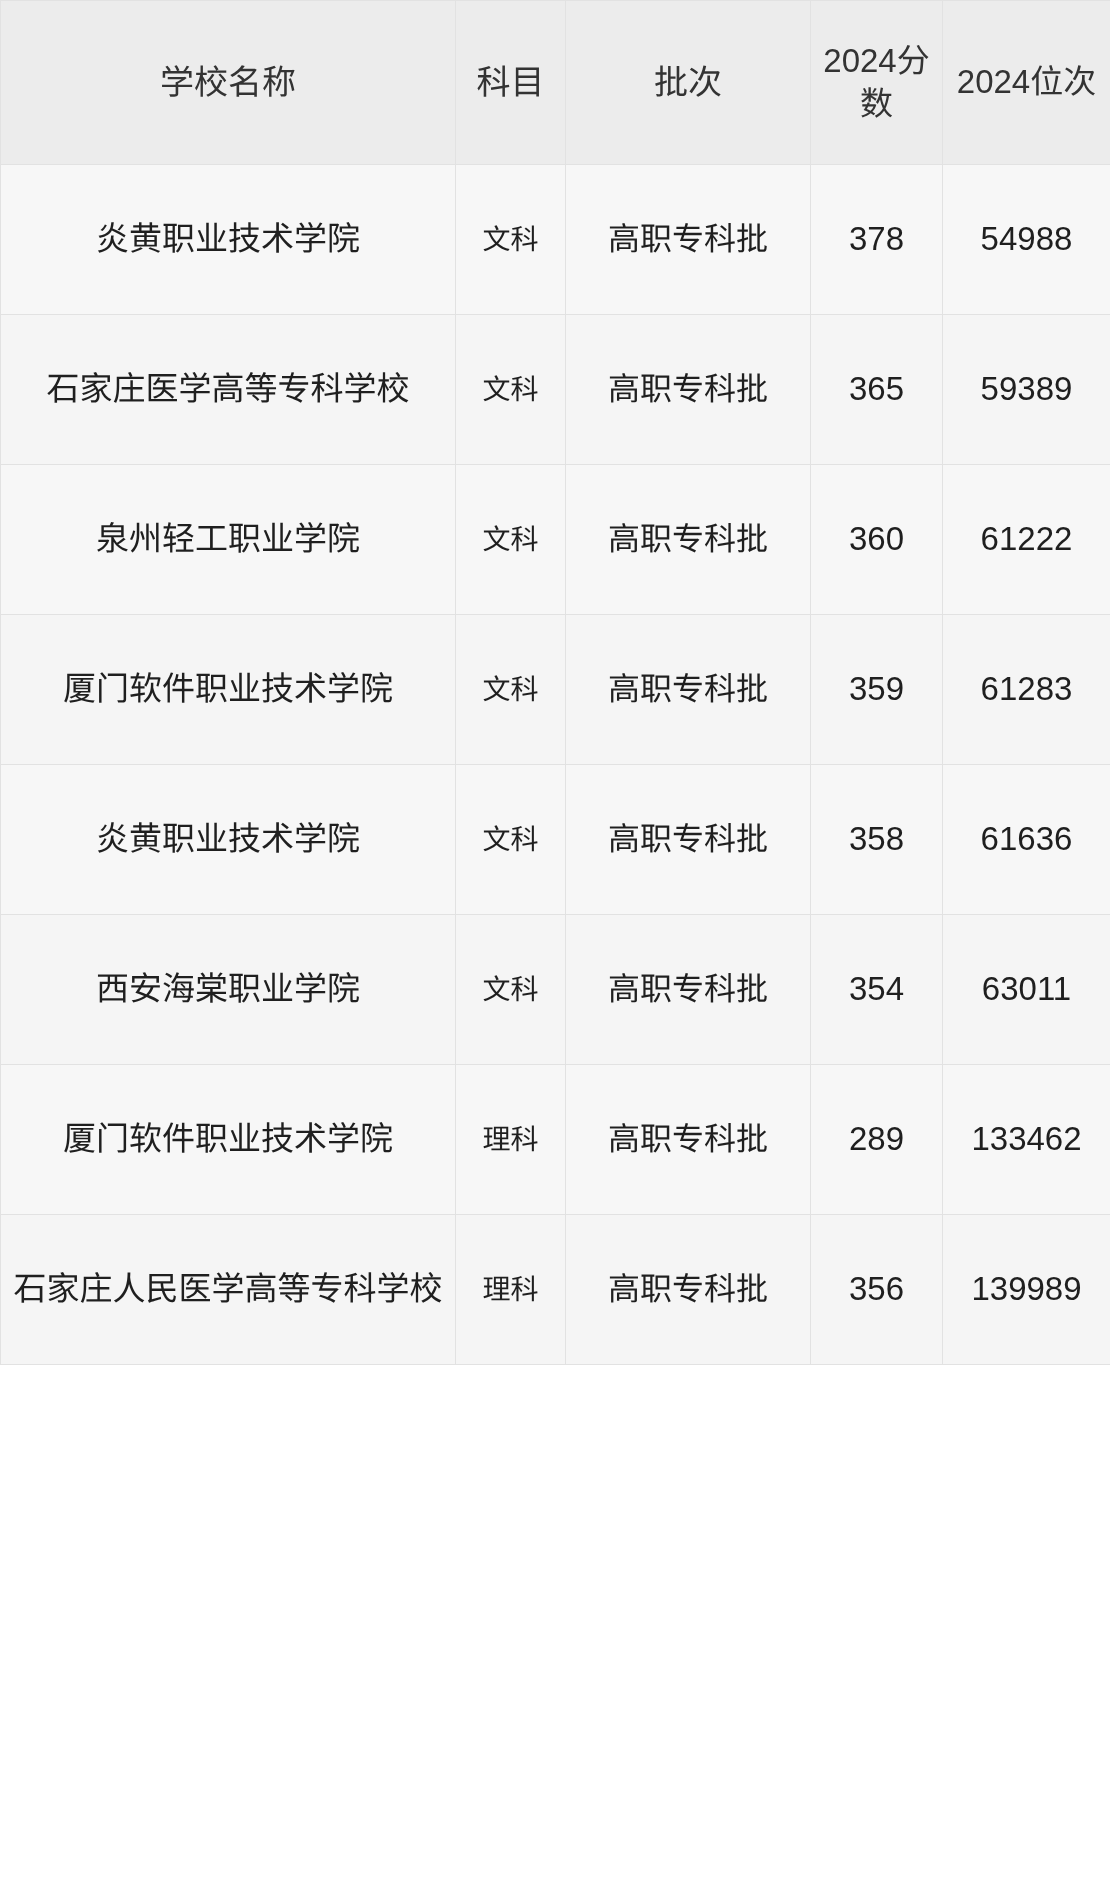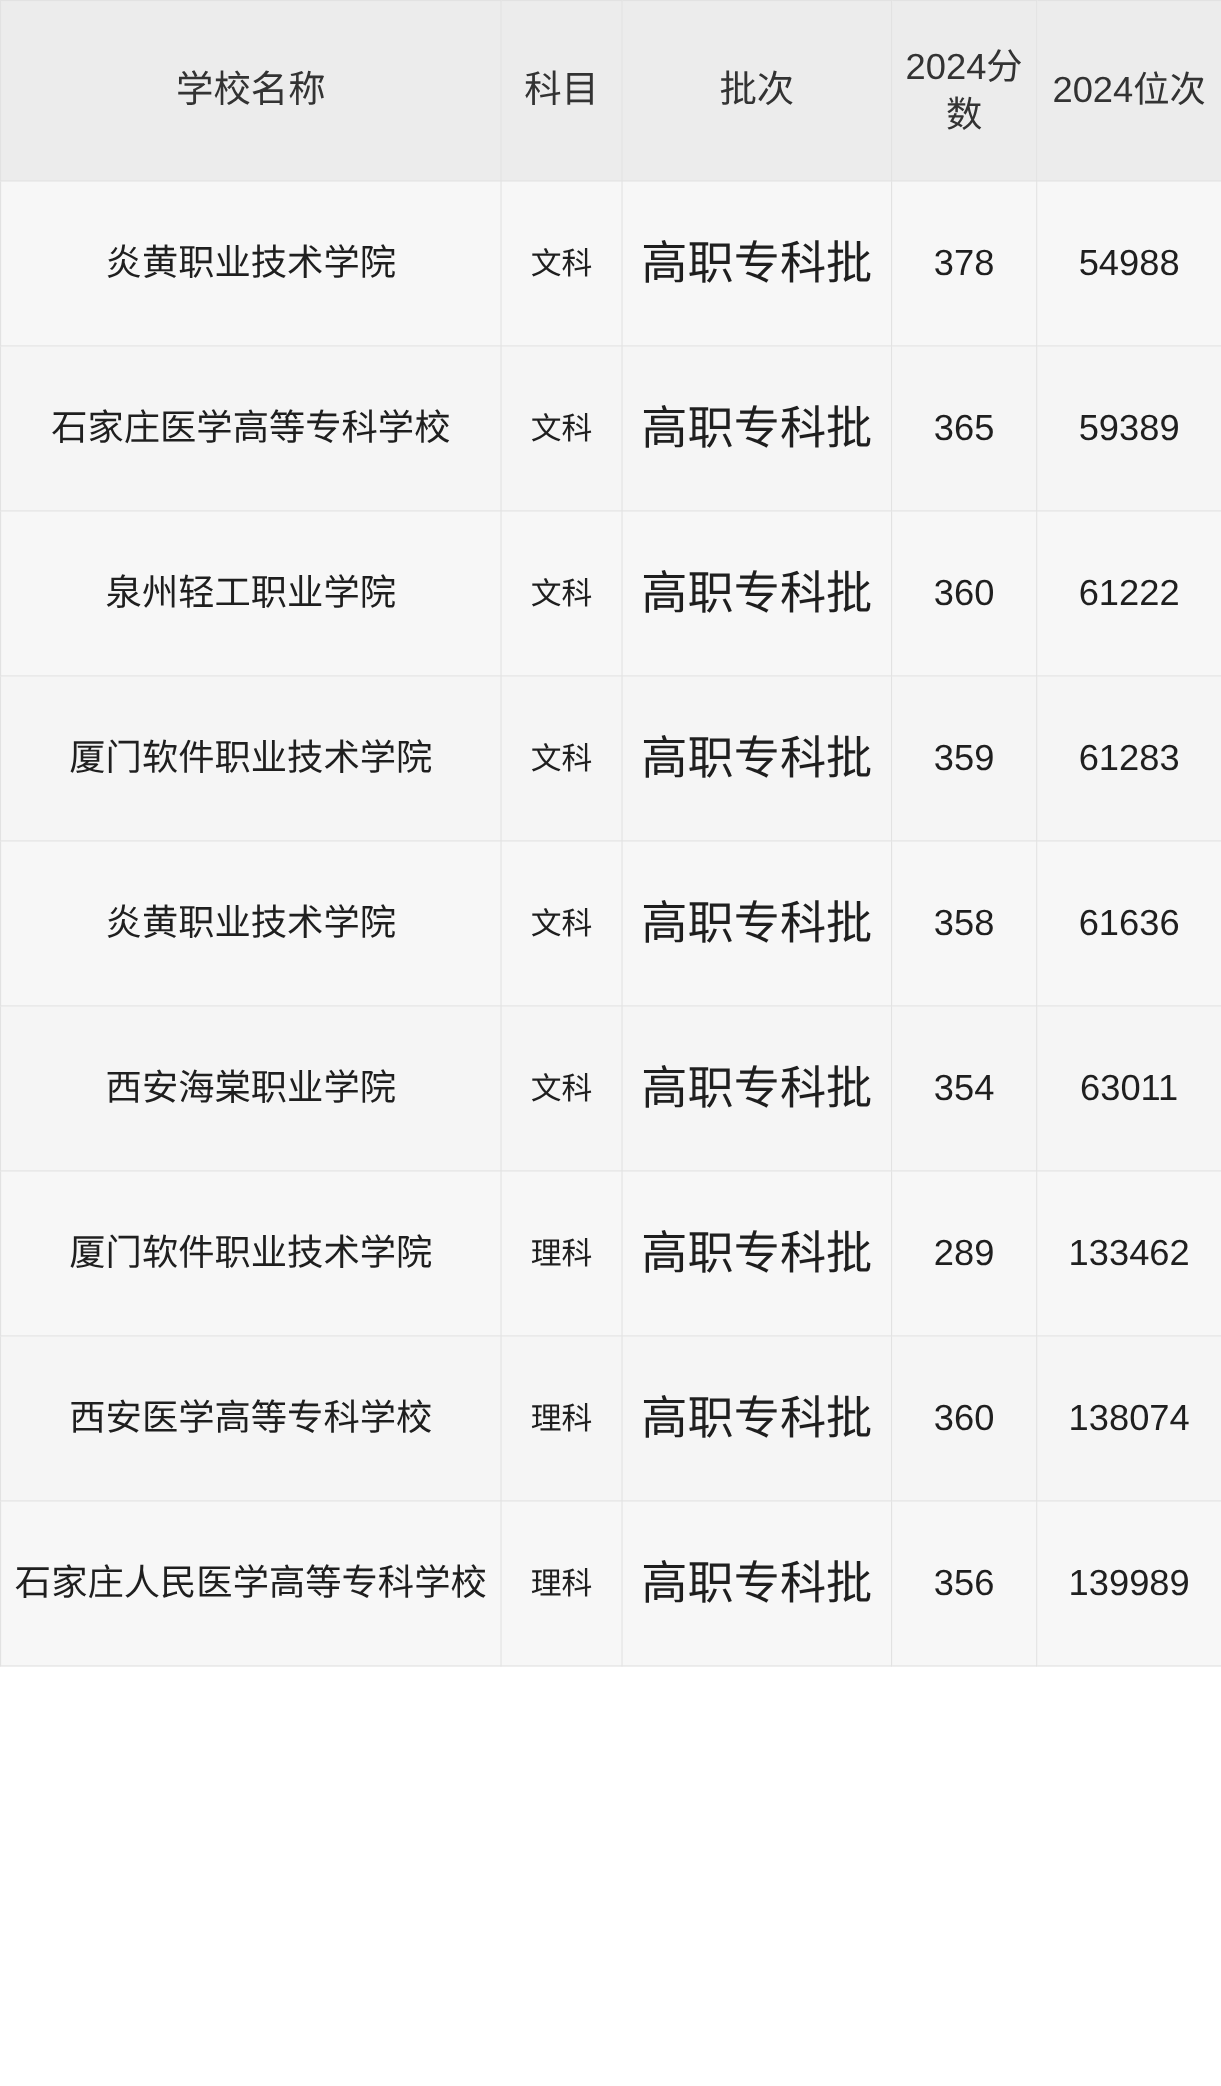--- a/index.html
+++ b/index.html
@@ -57,21 +57,21 @@
     color: #1f1f1f;
     height: 150px;
   }
   table.score-table tbody tr td.cell-school {
     font-size: 33px;
   }
   table.score-table tbody tr td.cell-subject {
     font-size: 28px;
   }
   table.score-table tbody tr td.cell-batch {
-    font-size: 42px;
+    font-size: 32px;
   }
   table.score-table tbody tr td.cell-score,
   table.score-table tbody tr td.cell-rank {
     font-size: 33px;
   }
   
   table.score-table tbody tr:nth-child(even) td {
     background: #f5f5f5;
   }
 </style>
@@ -140,27 +140,20 @@
         <td class="cell-rank">63011</td>
       </tr>
       <tr>
         <td class="cell-school">厦门软件职业技术学院</td>
         <td class="cell-subject">理科</td>
         <td class="cell-batch">高职专科批</td>
         <td class="cell-score">289</td>
         <td class="cell-rank">133462</td>
       </tr>
       <tr>
-        <td class="cell-school">西安医学高等专科学校</td>
-        <td class="cell-subject">理科</td>
-        <td class="cell-batch">高职专科批</td>
-        <td class="cell-score">360</td>
-        <td class="cell-rank">138074</td>
-      </tr>
-      <tr>
         <td class="cell-school">石家庄人民医学高等专科学校</td>
         <td class="cell-subject">理科</td>
         <td class="cell-batch">高职专科批</td>
         <td class="cell-score">356</td>
         <td class="cell-rank">139989</td>
       </tr>
     </tbody>
   </table>
 </div>
 

